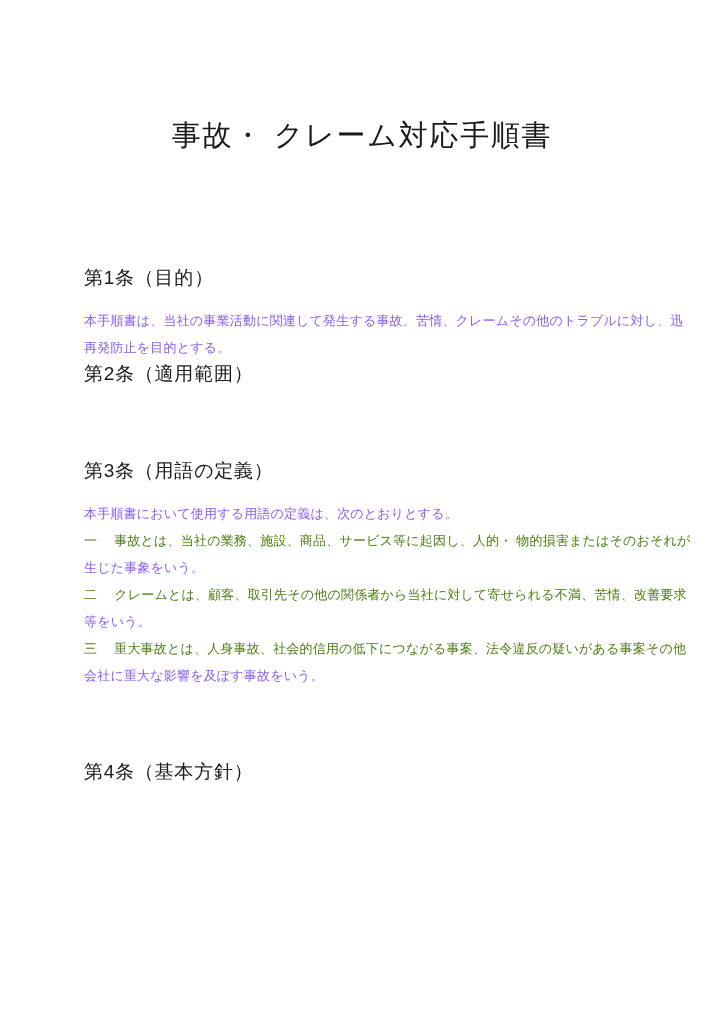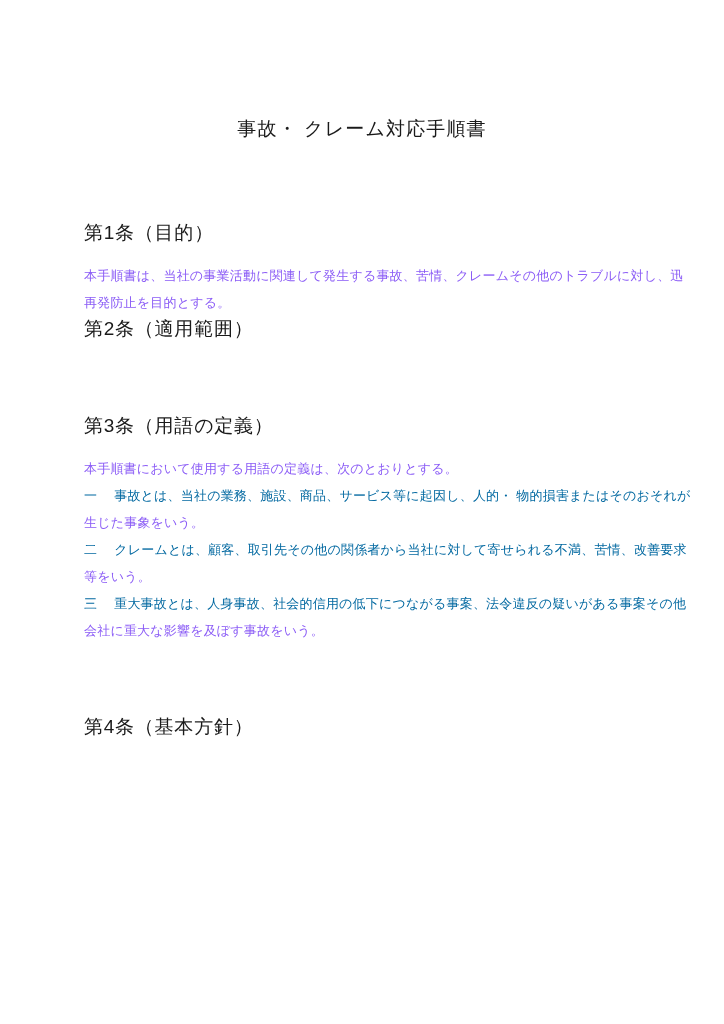--- a/index.html
+++ b/index.html
@@ -22,36 +22,36 @@
     width: 724px;
     height: 1024px;
     box-sizing: border-box;
     padding: 0 84px;
     position: relative;
   }
 
   
   .doc-title {
     text-align: center;
-    font-size: 19px;
+    font-size: 29px;
     font-weight: 500;
     letter-spacing: 0.06em;
     color: #1a1a1a;
     margin: 0;
     padding-top: 117px;
     line-height: 1.3;
     white-space: pre;
   }
 
   
   .article {
     margin: 0;
   }
 
-  .article-1  { margin-top: 78px; }
+  .article-1  { margin-top: 110px; }
   .article-2  { }
   .article-3  { margin-top: 70px; }
   .article-4  { margin-top: 70px; }
 
   .article-heading {
     font-size: 19px;
     font-weight: 500;
     color: #1a1a1a;
     letter-spacing: 0.04em;
     line-height: 1.4;
@@ -71,21 +71,21 @@
     letter-spacing: 0.015em;
     margin: 0;
     white-space: pre;
   }
 
   
   .clause-line {
     font-size: 13px;
     font-weight: 500;
     line-height: 27px;
-    color: #0369a1;
+    color: #4d7c0f;
     letter-spacing: 0.015em;
     margin: 0;
     white-space: pre;
   }
 </style>
 </head>
 <body>
 
 <div class="page">
 

